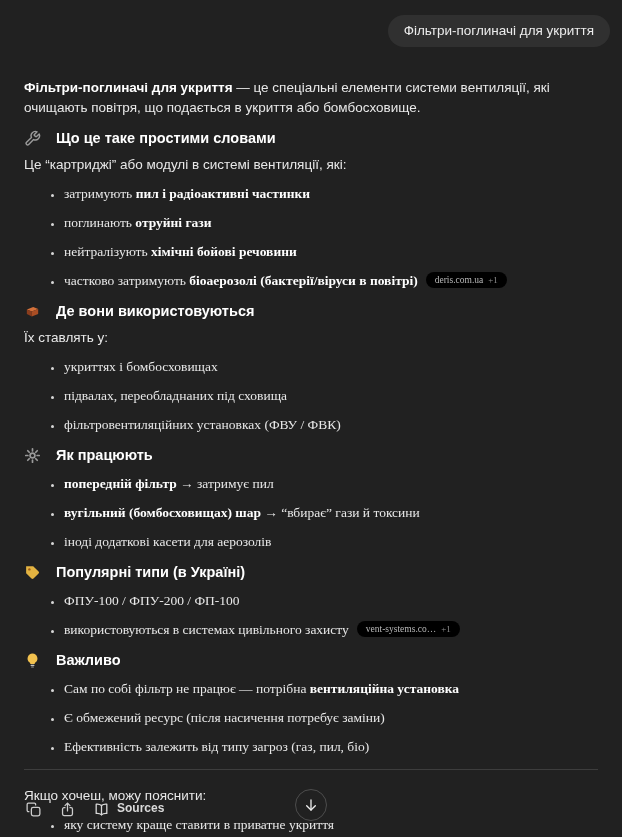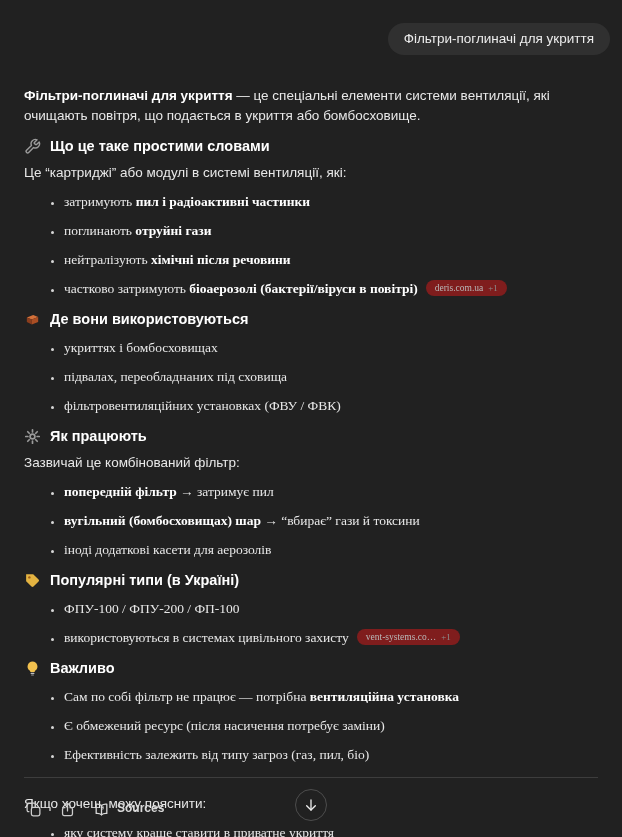--- a/index.html
+++ b/index.html
@@ -6,45 +6,45 @@
   body{
     width:622px;height:837px;
     background:#212121;
     color:#ececec;
     font-family:"Liberation Sans","DejaVu Sans",sans-serif;
     font-size:13.5px;
     line-height:20px;
     position:relative;
     overflow:hidden;
   }
-  .page{padding:8px 24px;position:relative;height:100%;box-sizing:border-box;}
+  .page{padding:0 24px;position:relative;height:100%;box-sizing:border-box;}
   .user-row{display:flex;justify-content:flex-end;padding-top:15px;margin-right:-12px;}
   .bubble{
     background:#303030;color:#ececec;
     border-radius:20px;padding:6px 16px;
     font-size:13.5px;line-height:20px;
     max-width:75%;
   }
   .assistant{margin-top:31px;color:#e8e8e8;}
   .assistant p{margin:0 0 6px;}
   .assistant h3{
     font-size:14.5px;font-weight:700;color:#ffffff;
     margin:10px 0 7px;line-height:20px;
-    display:flex;align-items:center;gap:9px;
+    display:flex;align-items:center;gap:15px;
   }
   .assistant h3 .hicon{width:17px;height:17px;flex:0 0 auto;display:inline-flex;}
   .assistant h3 .hicon svg{width:17px;height:17px;display:block;}
   .assistant ul{margin:0 0 7px;padding-left:31px;list-style:disc;}
   .assistant li{margin:9px;line-height:20px;font-family:Liberation Serif, serif;}
   .assistant li::marker{color:#d6d6d6;font-size:11px;}
   .assistant strong{font-weight:700;color:#ffffff;}
   .assistant hr{border:none;border-top:1px solid #3d3d3d;margin:12px 0 16px;}
   .pill{
     display:inline-flex;align-items:flex-end;gap:5px;
-    background:#7f1d1d;border-radius:9px;
+    background:#000000;border-radius:9px;
     padding:2px 9px;margin-left:8px;
     font-size:9.5px;line-height:12px;color:#b9b9b9;
     vertical-align:2px;white-space:nowrap;cursor:pointer;
   }
   .pill .more{color:#8d8d8d;font-size:9px;}
   .toolbar{
     position:absolute;left:18px;bottom:6px;
     display:flex;align-items:center;gap:4px;
   }
   .tool-btn{
@@ -80,51 +80,51 @@
           <svg viewBox="0 0 24 24" fill="none" stroke="#9b9b9b" stroke-width="2" stroke-linecap="round" stroke-linejoin="round">
             <path d="M14.7 6.3a1 1 0 0 0 0 1.4l1.6 1.6a1 1 0 0 0 1.4 0l3.77-3.77a6 6 0 0 1-7.94 7.94l-6.91 6.91a2.12 2.12 0 0 1-3-3l6.91-6.91a6 6 0 0 1 7.94-7.94l-3.76 3.76z"></path>
           </svg>
         </span>
         <span>Що це таке простими словами</span>
       </h3>
       <p><span>Це “картриджі” або модулі в системі вентиляції, які:</span></p>
       <ul>
         <li><span>затримують </span><strong>пил і радіоактивні частинки</strong></li>
         <li><span>поглинають </span><strong>отруйні гази</strong></li>
-        <li><span>нейтралізують </span><strong>хімічні після речовини</strong></li>
+        <li><span>нейтралізують </span><strong>хімічні бойові речовини</strong></li>
         <li><span>частково затримують </span><strong>біоаерозолі (бактерії/віруси в повітрі)</strong><span class="pill">
             <span>deris.com.ua</span>
             <span class="more">+1</span>
           </span></li>
       </ul>
       <h3>
         <span class="hicon">
           <svg viewBox="0 0 24 24">
             <polygon points="4,9 13,5.5 20,8.5 11,12" fill="#d4713a"></polygon>
             <polygon points="4,9 11,12 11,19 4,15.5" fill="#8a3d1d"></polygon>
             <polygon points="11,12 20,8.5 20,15.5 11,19" fill="#aa4e24"></polygon>
           </svg>
         </span>
         <span>Де вони використовуються</span>
       </h3>
+      <p><span>Їх ставлять у:</span></p>
       <ul>
         <li><span>укриттях і бомбосховищах</span></li>
         <li><span>підвалах, переобладнаних під сховища</span></li>
         <li><span>фільтровентиляційних установках (ФВУ / ФВК)</span></li>
       </ul>
       <h3>
         <span class="hicon">
           <svg viewBox="0 0 24 24" fill="none" stroke="#9b9b9b" stroke-width="2.4" stroke-linecap="round">
             <circle cx="12" cy="12" r="3.4"></circle>
             <path d="M12 2.5v3M12 18.5v3M2.5 12h3M18.5 12h3M5.3 5.3l2.1 2.1M16.6 16.6l2.1 2.1M18.7 5.3l-2.1 2.1M7.4 16.6l-2.1 2.1"></path>
           </svg>
         </span>
         <span>Як працюють</span>
       </h3>
-      <p><span>Зазвичай це комбінований фільтр:</span></p>
       <ul>
         <li><strong>попередній фільтр</strong><span> → затримує пил</span></li>
         <li><strong>вугільний (бомбосховищах) шар</strong><span> → “вбирає” гази й токсини</span></li>
         <li><span>іноді додаткові касети для аерозолів</span></li>
       </ul>
       <h3>
         <span class="hicon">
           <svg viewBox="0 0 24 24">
             <path d="M20.6 13.4 13.4 20.6a2 2 0 0 1-2.8 0L3 13V3h10l7.6 7.6a2 2 0 0 1 0 2.8z" fill="#e3b341"></path>
             <circle cx="7.6" cy="7.6" r="1.7" fill="#a05c16"></circle>

